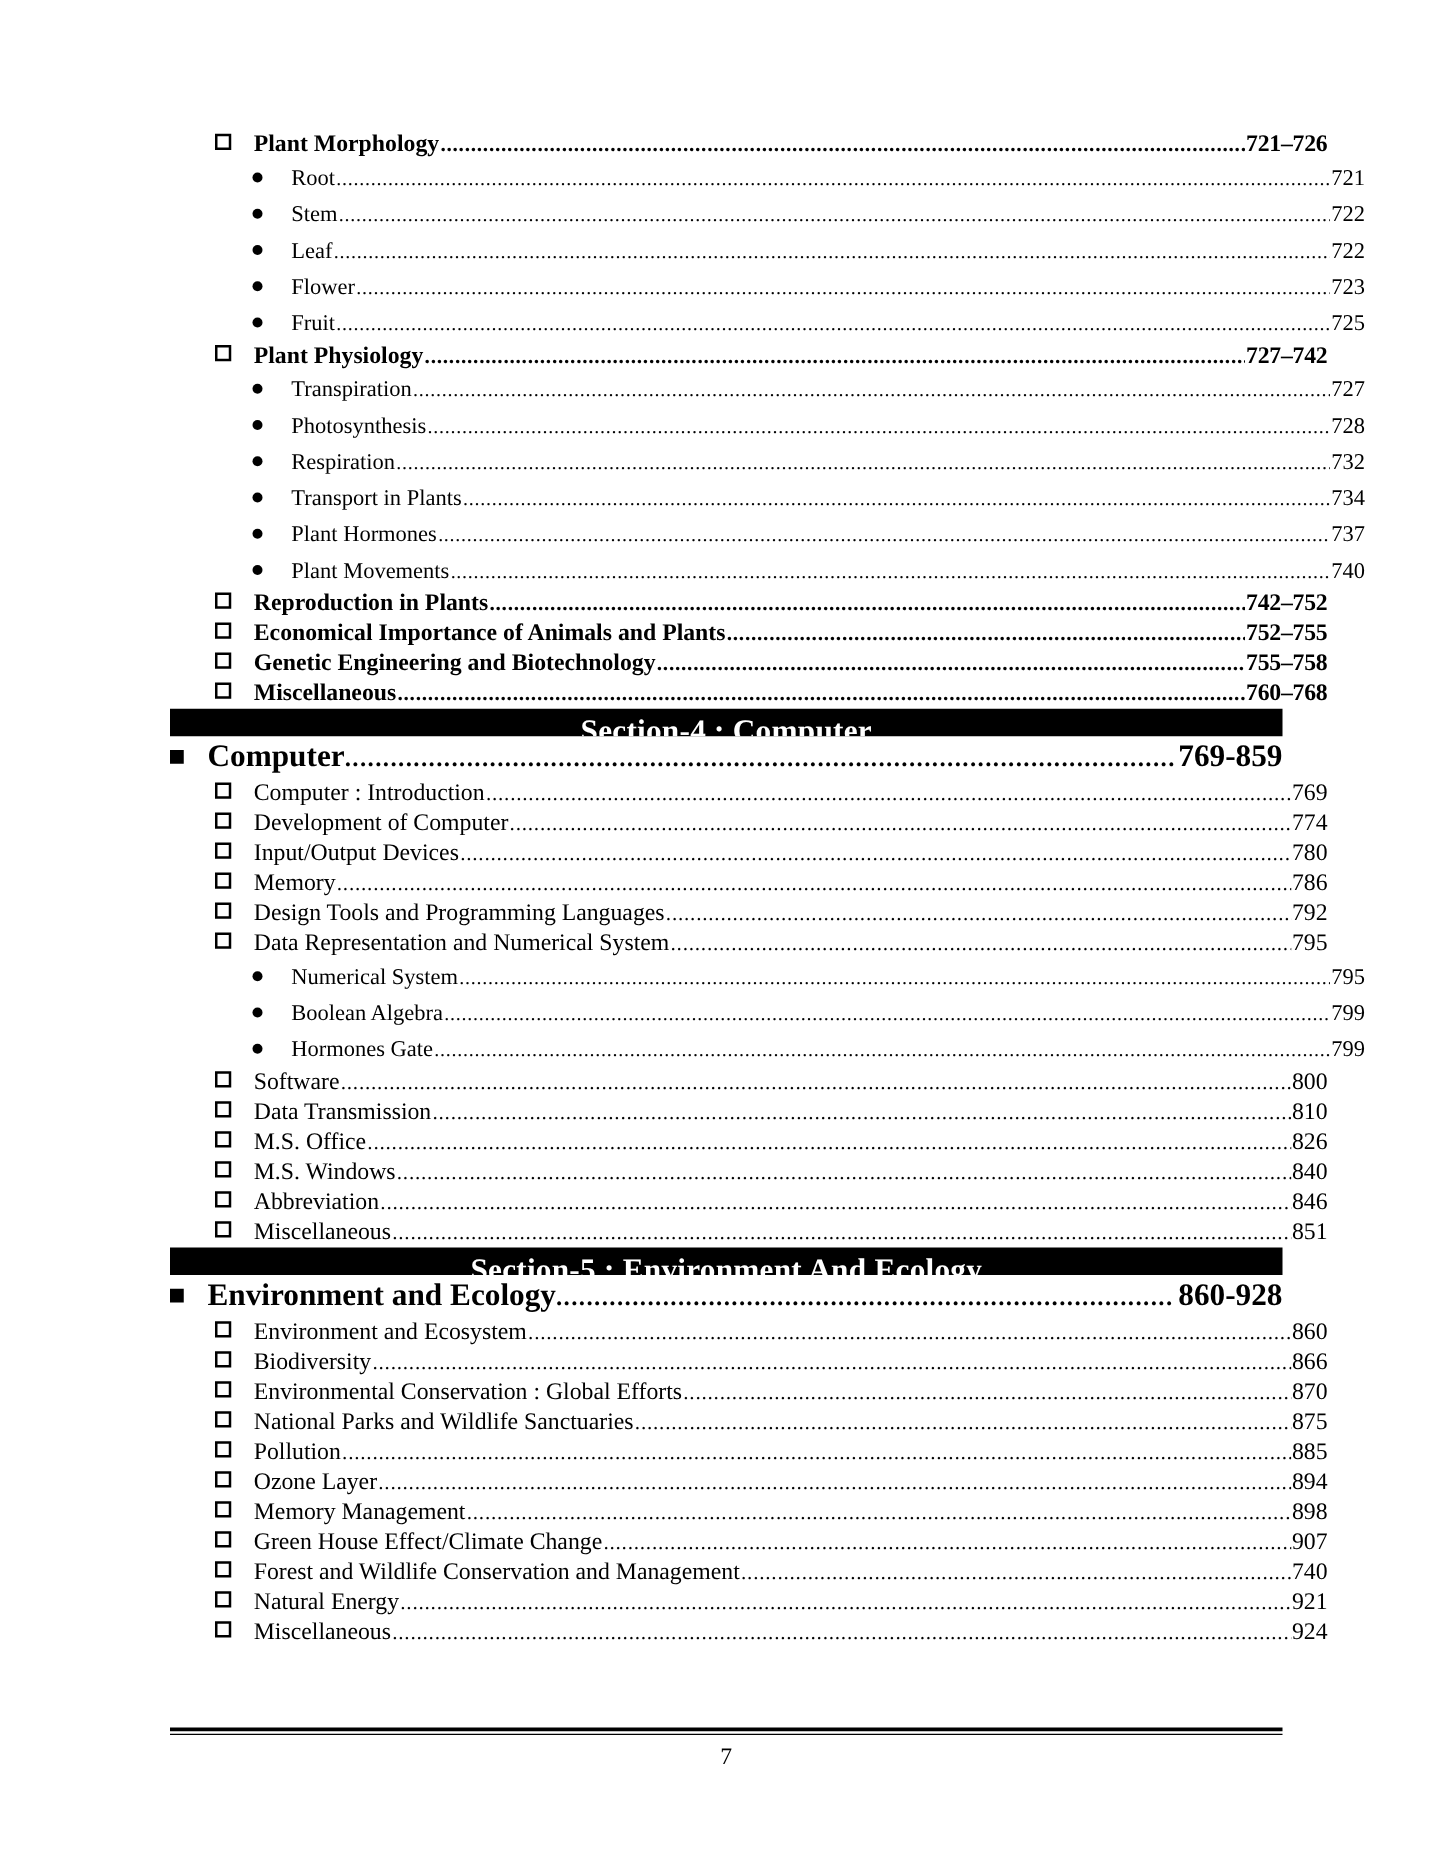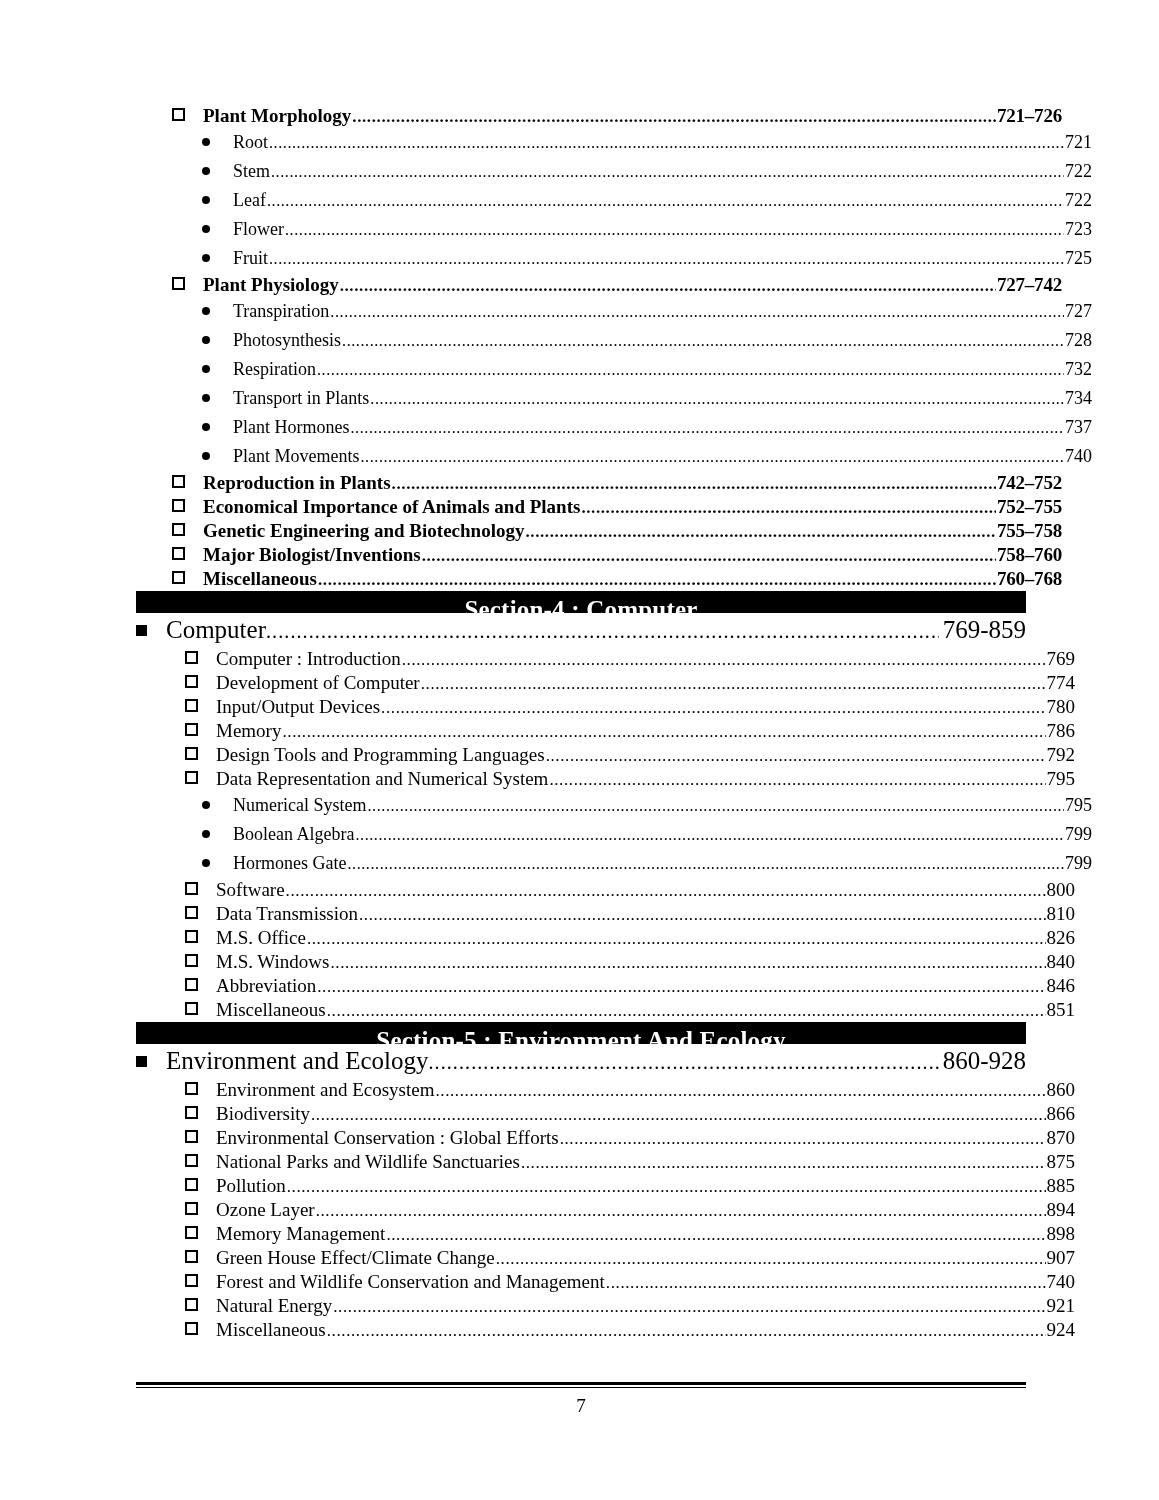--- a/index.html
+++ b/index.html
@@ -60,21 +60,21 @@
     font-size: inherit;
   }
   .page-no {
     flex: 0 0 auto;
     text-align: center;
   }
 
   
   .lvl1 {
     font-size: 25px;
-    font-weight: normal;
+    font-weight: bold;
     height: 34px;
     line-height: 34px;
     margin-left: 0px;
   }
   .lvl1 .bullet {
     width: 30px;
     font-size: 15px;
   }
   .lvl1 .sq-filled {
     display: inline-block;
@@ -97,21 +97,21 @@
   }
   .lvl2b .bullet { width: 31px; }
   .lvl2b .leader { font-size: 17px; }
   .lvl2b .page-no { font-size: 19px; letter-spacing: -0.2px; }
 
   
   .lvl2 {
     font-size: 19px;
     height: 24px;
     line-height: 24px;
-    margin-left: 49px;
+    margin-left: 36px;
   }
   .lvl2 .bullet { width: 31px; }
   .lvl2 .leader { font-size: 17px; }
   .lvl2 .page-no { font-size: 19px; }
 
   
   .lvl3 {
     font-size: 18px;
     height: 29px;
     line-height: 29px;
@@ -272,26 +272,20 @@
         <span class="page-no">752–755</span>
       </div>
       <div class="row lvl2b">
         <span class="bullet"><span class="sq-hollow"></span></span>
         <span class="label">Genetic Engineering and Biotechnology</span>
         <span class="leader"></span>
         <span class="page-no">755–758</span>
       </div>
       <div class="row lvl2b">
         <span class="bullet"><span class="sq-hollow"></span></span>
-        <span class="label">Major Biologist/Inventions</span>
-        <span class="leader"></span>
-        <span class="page-no">758–760</span>
-      </div>
-      <div class="row lvl2b">
-        <span class="bullet"><span class="sq-hollow"></span></span>
         <span class="label">Miscellaneous</span>
         <span class="leader"></span>
         <span class="page-no">760–768</span>
       </div>
       <div class="banner">Section-4 : Computer</div>
       <div class="row lvl1">
         <span class="bullet"><span class="sq-filled"></span></span>
         <span class="label">Computer</span>
         <span class="leader"></span>
         <span class="page-no">769-859</span>

